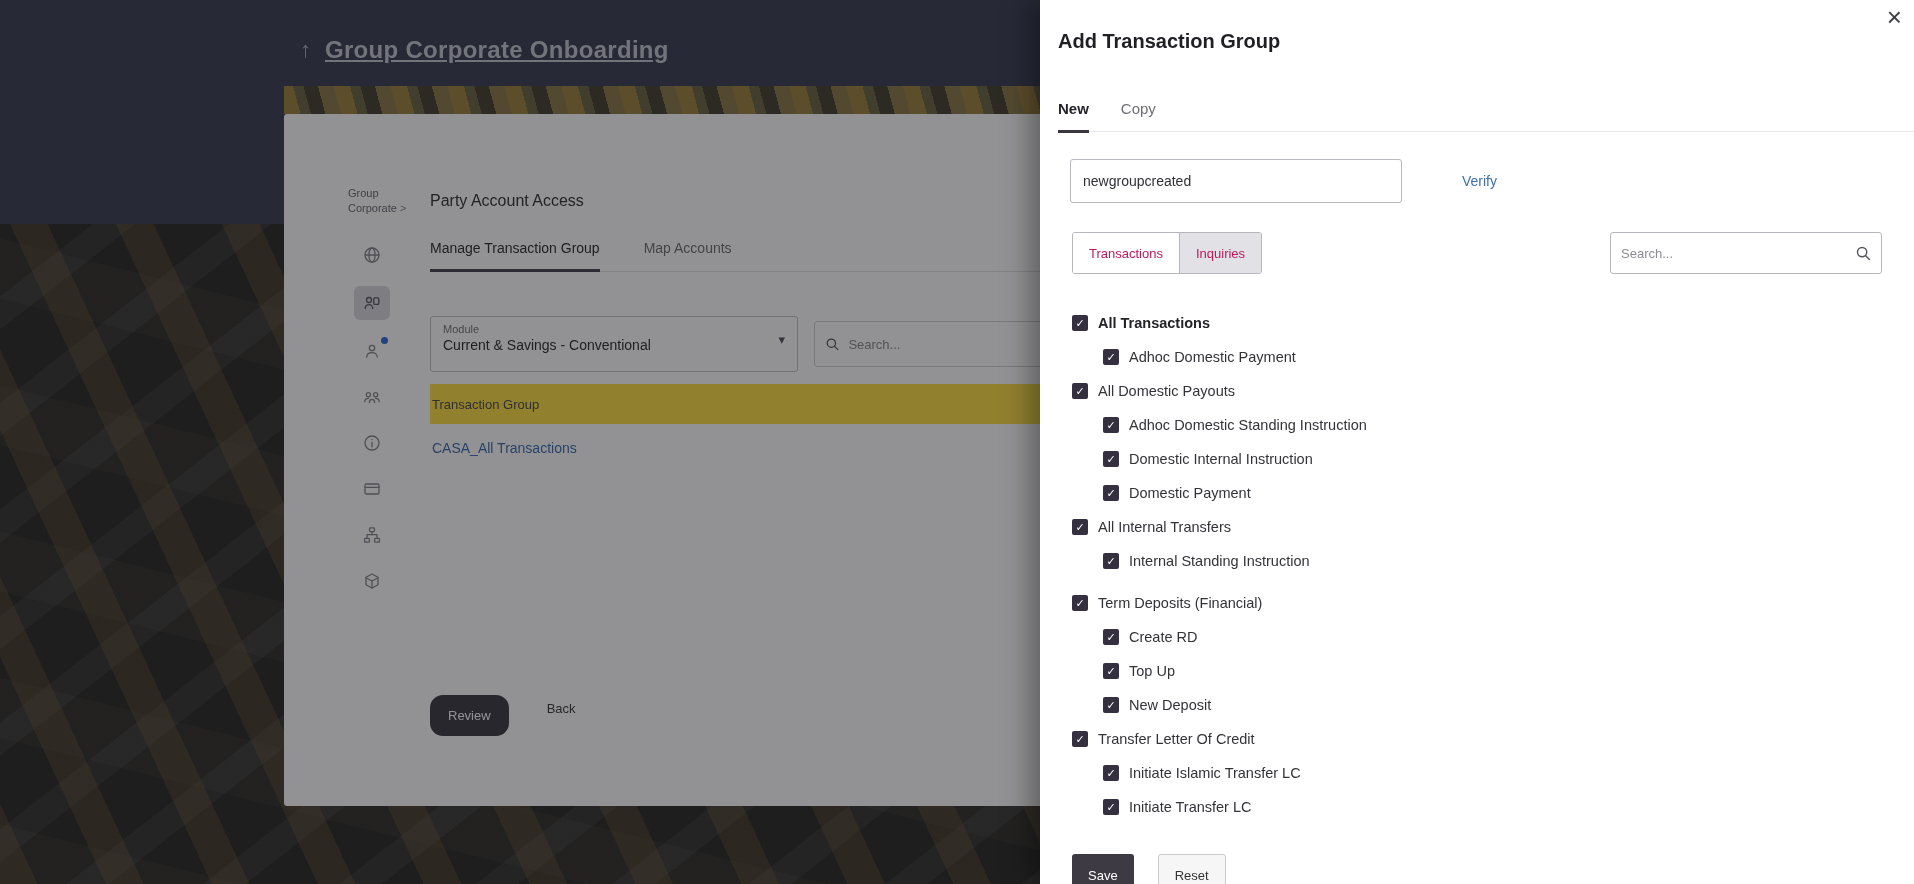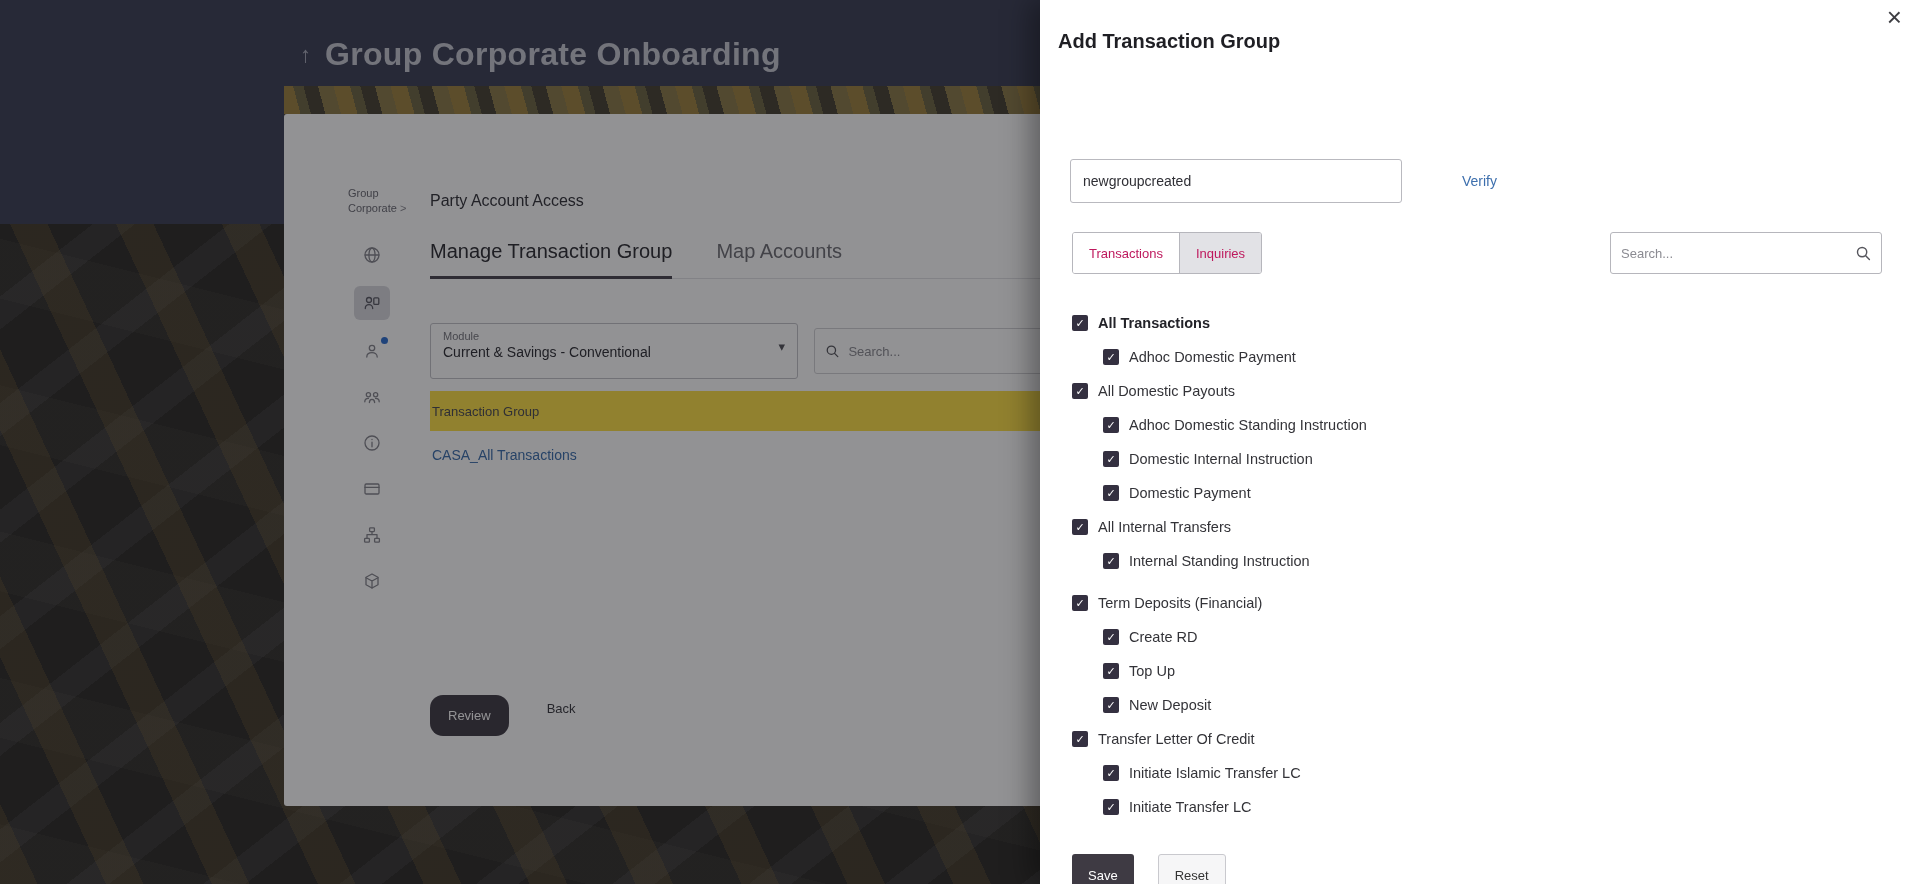--- a/index.html
+++ b/index.html
@@ -11,40 +11,40 @@
     position:absolute; left:0; top:0; width:1064px; height:884px;
     background-color:#2e2c29;
     background-image:
       repeating-linear-gradient(65deg, rgba(160,128,58,0.20) 0 34px, transparent 34px 96px),
       repeating-linear-gradient(-38deg, rgba(135,132,140,0.13) 0 26px, transparent 26px 84px),
       repeating-linear-gradient(14deg, rgba(58,56,52,0.55) 0 58px, transparent 58px 142px);
   }
   .topbar { position:absolute; left:0; top:0; width:100%; height:112px; background:#3c4057; }
   .topbar-inner { position:absolute; left:300px; top:36px; display:flex; align-items:center; gap:14px; }
   .back-arrow { color:#a9abba; font-size:22px; font-weight:700; }
-  .app-title { font-size:32px; font-weight:700; color:#c7c8d2; letter-spacing:.3px; }
+  .app-title { font-size:24px; font-weight:700; color:#c7c8d2; letter-spacing:.3px;text-decoration:underline; }
   .left-block { position:absolute; left:0; top:112px; width:284px; height:112px; background:#3c4057; }
   .gold-strip { position:absolute; left:284px; top:86px; width:780px; height:28px;
     background:repeating-linear-gradient(75deg,#9d8140 0 16px,#6e6644 16px 26px,#474234 26px 40px,#8a7b4a 40px 55px); }
 
   .card { position:absolute; left:284px; top:114px; width:780px; height:692px; background:#fff; border-radius:3px; }
   .crumb { position:absolute; left:64px; top:72px; font-size:11px; color:#6b6b74; line-height:1.4; }
   .crumb .chev { margin-left:3px; color:#8a8a92; }
 
   .icon-rail { position:absolute; left:64px; top:126px; width:48px; display:flex; flex-direction:column; gap:16px; align-items:center; }
   .rail-item { width:32px; height:30px; display:flex; align-items:center; justify-content:center; border-radius:6px; position:relative; }
   .rail-item.selected { background:#d9d9df; width:36px; height:34px; }
   .rail-item svg { width:18px; height:18px; stroke:#85858d; fill:none; stroke-width:1.3; stroke-linecap:round; stroke-linejoin:round; }
   .rail-item.selected svg { stroke:#5a5a64; }
   .badge-dot { position:absolute; top:1px; right:0px; width:7px; height:7px; border-radius:50%; background:#2f6fd0; }
 
   .card-main { position:absolute; left:146px; top:56px; width:640px; }
   .panel-title { margin-top:22px; font-size:16px; font-weight:500; color:#33333a; }
   .tabs { display:flex; gap:44px; margin-top:30px; border-bottom:1px solid #e2e2e6; }
-  .tab { padding-bottom:13px; font-size:20px; color:#6f6f76; cursor:pointer; }
+  .tab { padding-bottom:13px; font-size:14px; color:#6f6f76; cursor:pointer; }
   .tab.active { color:#2e2e34; font-weight:500; border-bottom:3px solid #4a4551; margin-bottom:-1px; }
 
   .controls { display:flex; margin-top:44px; gap:16px; align-items:center; }
   .module-box { width:368px; height:56px; border:1px solid #c4c4c9; border-radius:3px; padding:6px 12px; position:relative; cursor:pointer; background:#fff; }
   .module-label { font-size:11px; color:#77777e; }
   .module-value { font-size:14px; color:#2f2f35; margin-top:2px; }
   .caret { position:absolute; right:12px; top:15px; color:#55555c; font-size:13px; }
   .search-left { flex:0 0 252px; height:46px; border:1px solid #d2d2d6; border-radius:3px; display:flex; align-items:center; padding:0 10px; gap:9px; background:#fff; }
   .search-left svg, .searchbox svg { width:16px; height:16px; stroke:#55555c; fill:none; stroke-width:1.6; stroke-linecap:round; }
   .search-left input { border:none; outline:none; font-size:13px; color:#55555c; width:100%; background:transparent; }
@@ -208,20 +208,24 @@
       </div>
     </div>
 
     <div class="dim"></div>
   </div>
 
   <aside class="drawer">
     <button class="drawer-close">×</button>
     <h2 class="drawer-title">Add Transaction Group</h2>
 
+    <div class="d-tabs">
+      <div class="d-tab active">New</div>
+      <div class="d-tab">Copy</div>
+    </div>
 
     <div class="name-row">
       <input class="name-input" value="newgroupcreated" style="">
       <a class="verify">Verify</a>
     </div>
 
     <div class="filter-row">
       <div class="segmented">
         <button class="seg">Transactions</button>
         <button class="seg unselected">Inquiries</button>

